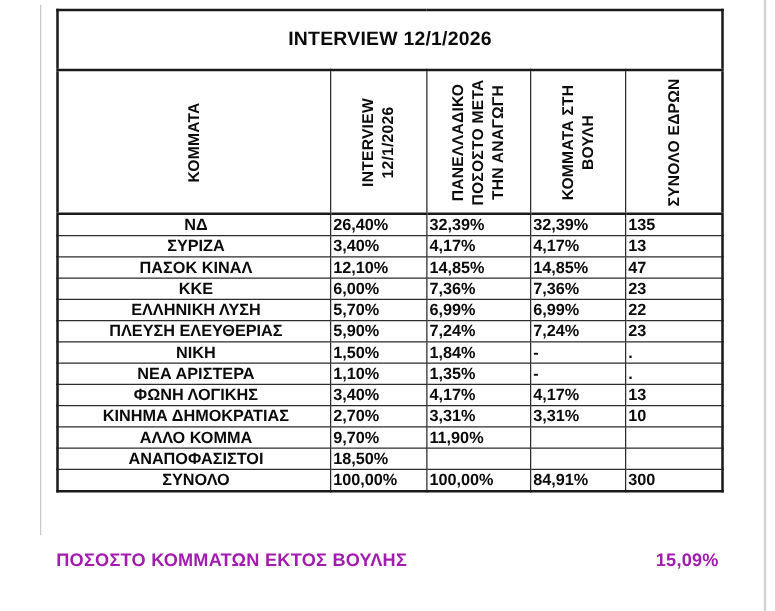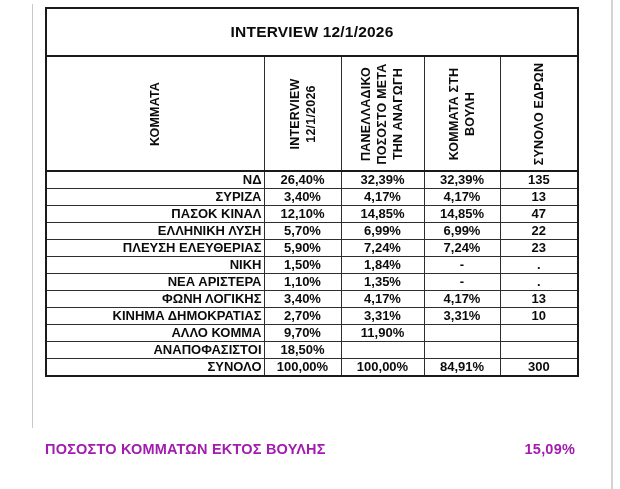--- a/index.html
+++ b/index.html
@@ -65,22 +65,22 @@
     letter-spacing: 0.2px;
   }
 
   tbody td {
     height: 15px;
     font-size: 13px;
     line-height: 1;
     padding: 1px 2px 2px 2px;
     vertical-align: middle;
   }
-  td.party { text-align: right; padding-left: 5px; }
-  td.num   { text-align: center; }
+  td.party { text-align: center; padding-left: 5px; }
+  td.num   { text-align: left; }
 
   .footnote {
     position: absolute; left: 45px; top: 441px; width: 530px;
     display: flex; justify-content: space-between; align-items: baseline;
     font-size: 14.5px; font-weight: 700; color: #a21caf;
     letter-spacing: 0.2px;
   }
 </style>
 </head>
 <body>
@@ -149,20 +149,27 @@
         <td class="num">13</td>
       </tr>
       <tr>
         <td class="party">ΠΑΣΟΚ ΚΙΝΑΛ</td>
         <td class="num">12,10%</td>
         <td class="num">14,85%</td>
         <td class="num">14,85%</td>
         <td class="num">47</td>
       </tr>
       <tr>
+        <td class="party">ΚΚΕ</td>
+        <td class="num">6,00%</td>
+        <td class="num">7,36%</td>
+        <td class="num">7,36%</td>
+        <td class="num">23</td>
+      </tr>
+      <tr>
         <td class="party">ΕΛΛΗΝΙΚΗ ΛΥΣΗ</td>
         <td class="num">5,70%</td>
         <td class="num">6,99%</td>
         <td class="num">6,99%</td>
         <td class="num">22</td>
       </tr>
       <tr>
         <td class="party">ΠΛΕΥΣΗ ΕΛΕΥΘΕΡΙΑΣ</td>
         <td class="num">5,90%</td>
         <td class="num">7,24%</td>

